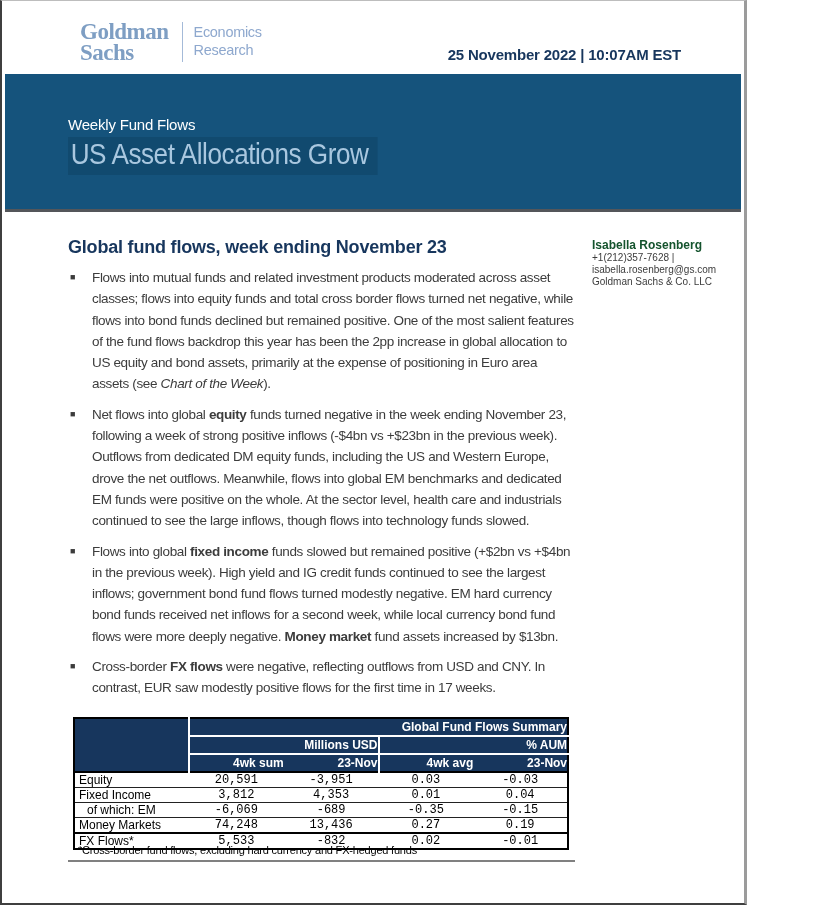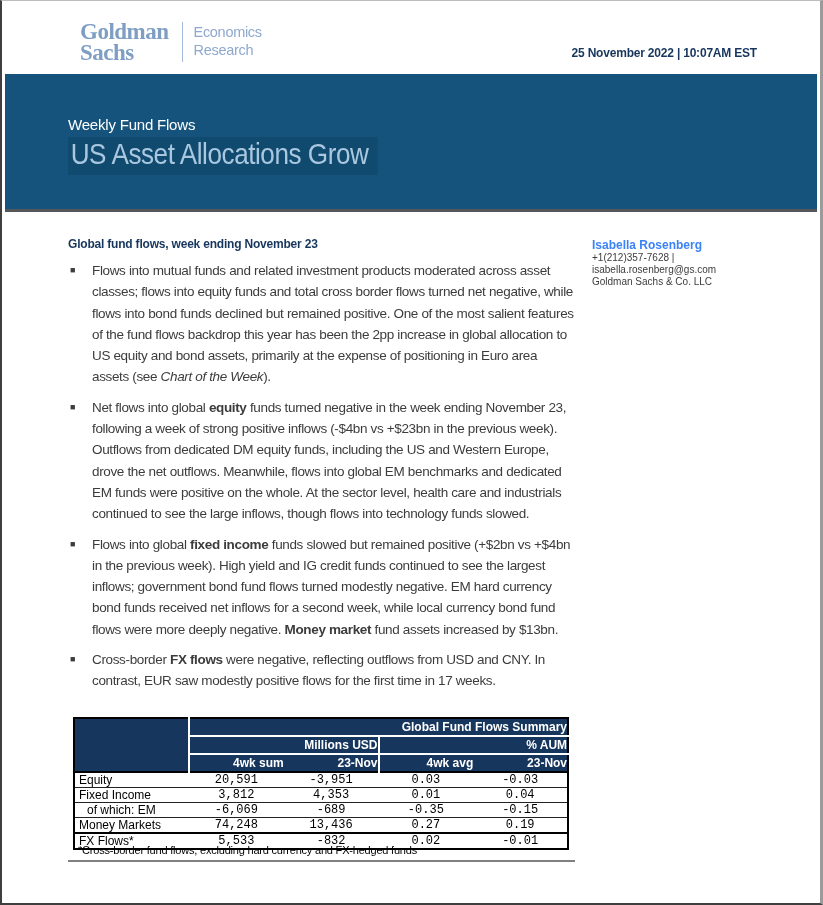--- a/index.html
+++ b/index.html
@@ -1,53 +1,53 @@
 <!DOCTYPE html>
 <html><head>
 <meta charset="utf-8">
 <style>
   html,body{margin:0;padding:0;background:#ffffff;}
   .page{
-    position:relative;width:823px;height:905px;box-sizing:border-box;
+    position:relative;width:747px;height:905px;box-sizing:border-box;
     background:#ffffff;overflow:hidden;
     border-left:2px solid #3f3f3f;border-right:3px solid #9b9b9b;
     border-top:1px solid #bdbdbd;border-bottom:2px solid #3f3f3f;
     font-family:"Liberation Sans",sans-serif;
   }
   
   .masthead{position:absolute;top:0;left:0;right:0;height:73px;background:#fff;}
   .logo{position:absolute;left:78px;top:20px;display:flex;align-items:flex-start;}
   .logo-name{font-family:"Liberation Serif",serif;font-weight:bold;font-size:23px;
     line-height:21px;color:#7E9EC3;letter-spacing:-0.5px;}
   .logo-divider{width:1px;height:40px;background:#A4BAD8;margin:1px 11px 0 13px;}
   .logo-division{font-size:14.5px;line-height:18px;color:#8EA8CE;letter-spacing:-0.3px;margin-top:2px;}
-  .header-date{position:absolute;right:63px;top:45px;font-size:12px;font-weight:bold;
+  .header-date{position:absolute;right:63px;top:45px;font-size:15px;font-weight:bold;
     color:#17365D;letter-spacing:-0.2px;}
   
   .band{position:absolute;top:73px;left:3px;right:3px;height:135px;background:#15537C;
     border-bottom:3px solid #54565A;}
   .band-eyebrow{position:absolute;left:63px;top:42px;color:#ffffff;font-weight:normal;
     font-size:15px;letter-spacing:-0.2px;}
   .band-title{position:absolute;left:63px;top:63px;display:inline-block;
     font-size:29px;line-height:33px;color:#A9C7DF;background:#114A6F;
     padding:1px 10px 4px 3px;letter-spacing:-0.5px;
     transform:scaleX(0.9);transform-origin:0 0;white-space:nowrap;}
   
   .content{position:absolute;left:66px;top:236px;width:692px;}
-  .section-heading{margin:0 0 9px 0;font-size:12px;font-weight:bold;color:#17365D;
+  .section-heading{margin:0 0 9px 0;font-size:18px;font-weight:bold;color:#17365D;
     letter-spacing:-0.2px;}
   .bullets{width:508px;}
   .bullet{display:flex;align-items:flex-start;}
   .bullet + .bullet{margin-top:9px;}
   .bullet-marker{flex:0 0 22px;font-size:9px;color:#3C3C3C;line-height:21.3px;padding-left:2px;}
   .bullet-text{flex:1;font-size:13.5px;line-height:21.3px;color:#3C3C3C;letter-spacing:-0.35px;}
   .bullet-text .b{font-weight:bold;}
   .bullet-text .i{font-style:italic;}
   .author{position:absolute;left:590px;top:237px;width:170px;}
-  .author-name{font-size:12px;font-weight:bold;color:#3b82f6;line-height:14px;}
+  .author-name{font-size:12px;font-weight:bold;color:#14532d;line-height:14px;}
   .author-line{font-size:10px;color:#3C3C3C;line-height:12px;}
   
   .flows-table{position:absolute;left:71px;top:716px;width:494px;border-collapse:collapse;
     table-layout:fixed;border:2px solid #000;}
   .flows-table col.c0{width:115px;}
   .flows-table col.cv{width:94.75px;}
   .flows-table thead td{background:#17365D;color:#fff;font-weight:bold;font-size:12px;
     text-align:right;height:12px;padding:1px 0;}
   .flows-table td.corner{border-right:2px solid #fff;}
   .flows-table td.hline{border-bottom:2px solid #fff;}

